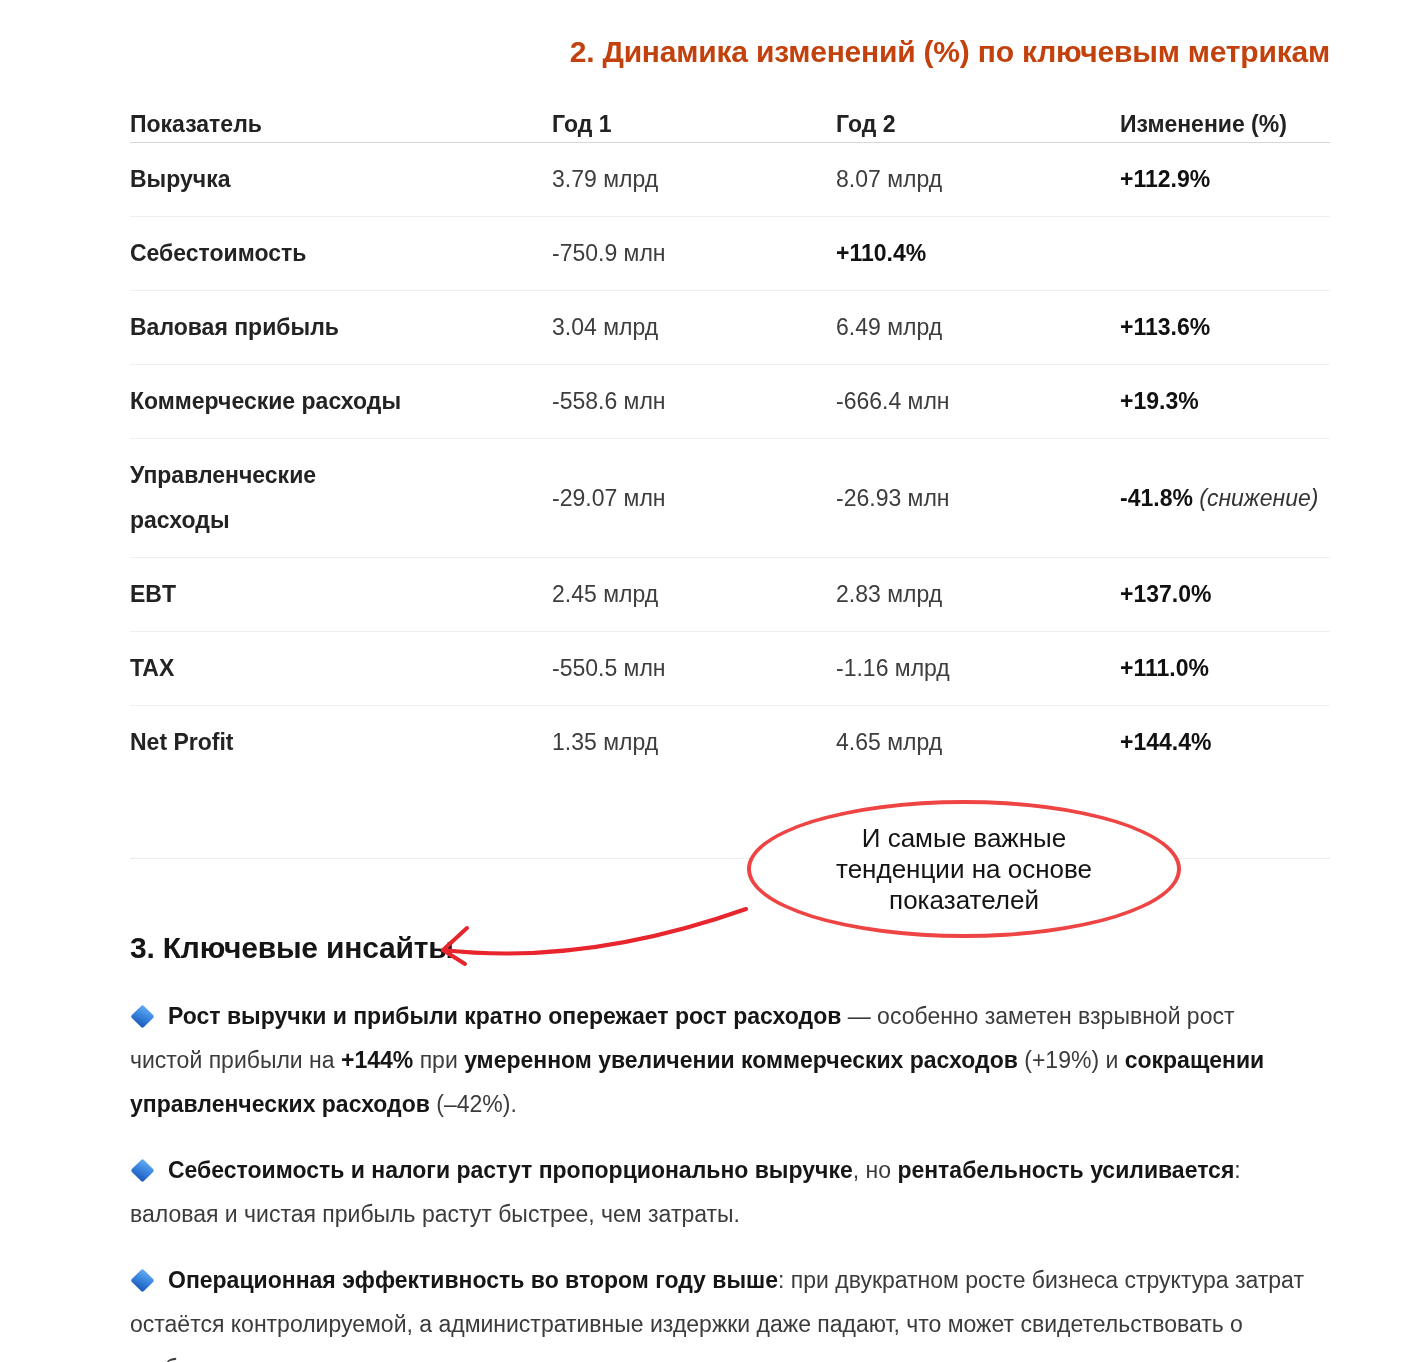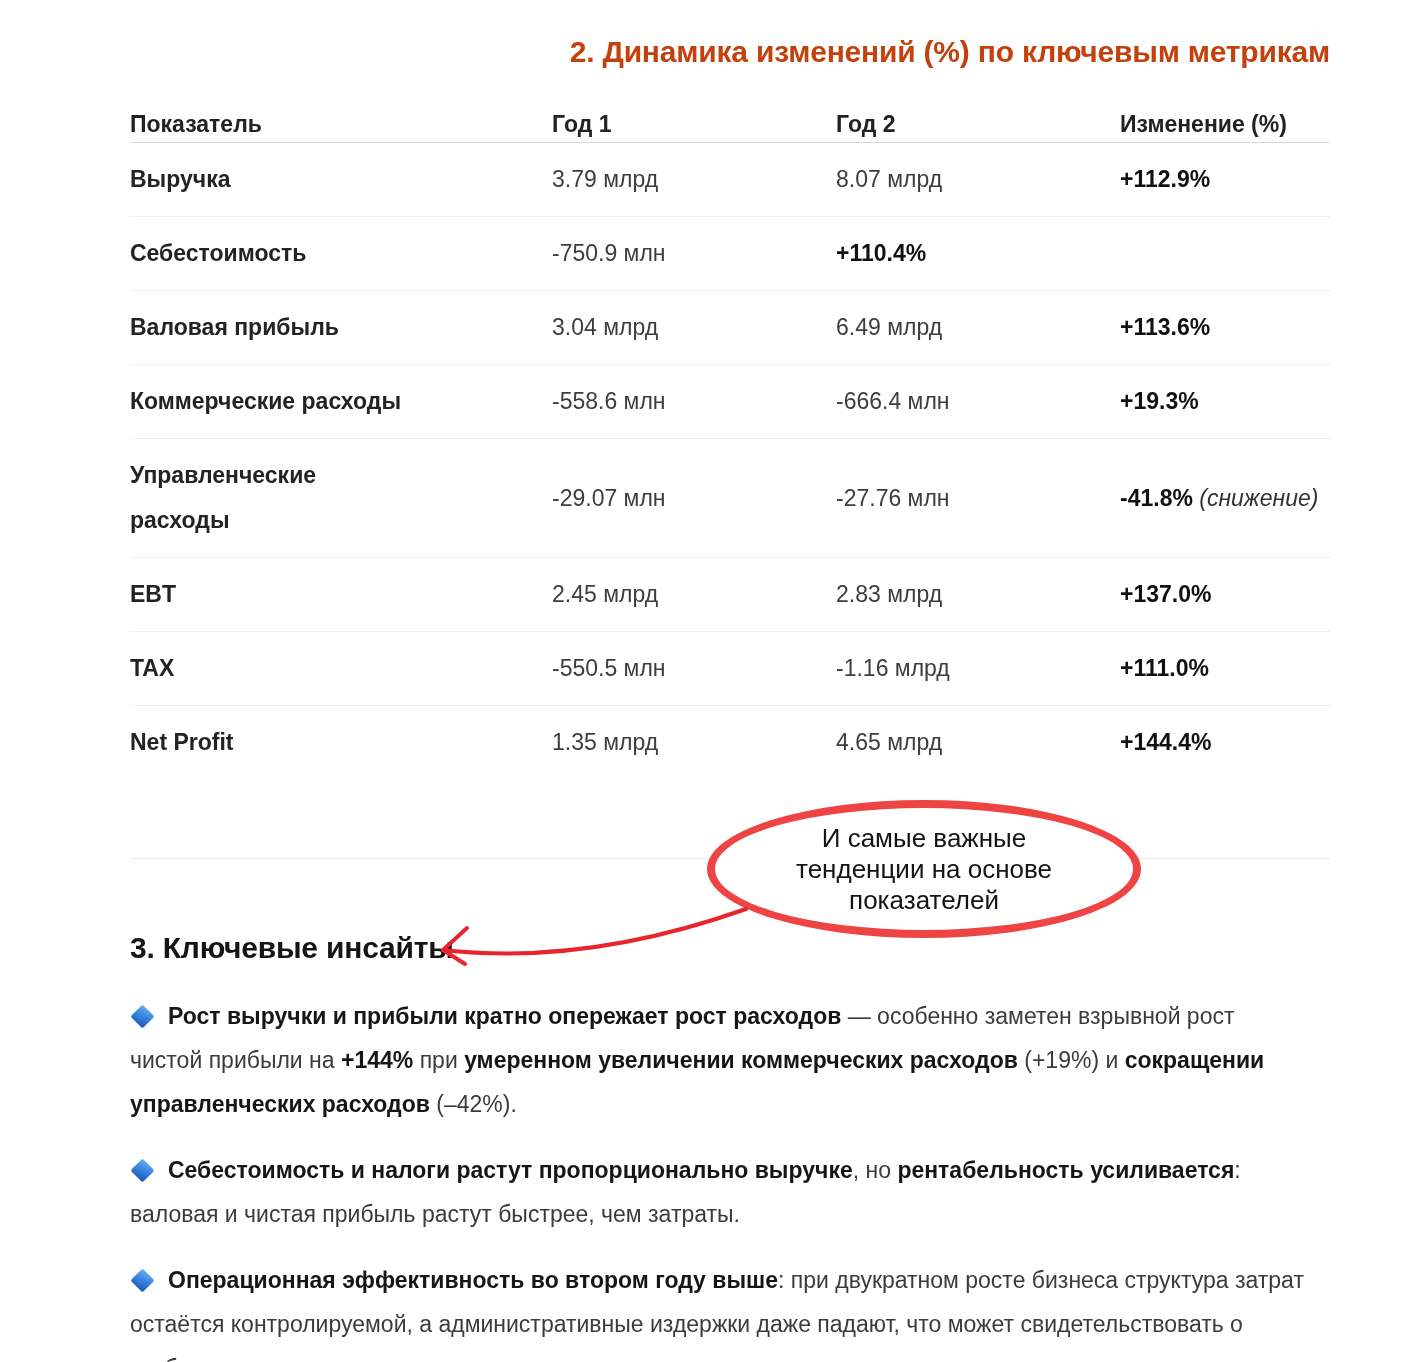--- a/index.html
+++ b/index.html
@@ -63,23 +63,23 @@
   .bullet .b { font-weight: 700; color: #161616; margin-top: 45px; }
   .diamond {
     display: inline-block; width: 17px; height: 17px;
     background: linear-gradient(160deg, #6aaef0 0%, #3b87e0 45%, #1956b8 100%);
     transform: rotate(45deg); border-radius: 2px;
     margin: 0 17px 0 4px; vertical-align: -1px;
   }
 
   
   .annotation-ellipse {
-    position: absolute; left: 707px; top: 800px;
+    position: absolute; left: 747px; top: 800px;
     width: 434px; height: 138px;
-    border: 8px solid #ef4444; border-radius: 50%;
+    border: 4px solid #ef4444; border-radius: 50%;
     background: #ffffff; z-index: 2;
     display: flex; align-items: center; justify-content: center;
   }
   .annotation-ellipse .ann-text {
     width: 300px; text-align: center;
     font-size: 26px; line-height: 31px; color: #141414;
   }
   .annotation-arrow {
     position: absolute; left: 420px; top: 860px;
     width: 330px; height: 112px; z-index: 2; overflow: visible;
@@ -123,21 +123,21 @@
     <div class="trow">
       <div class="cell metric">Коммерческие расходы</div>
       <div class="cell val">-558.6 млн</div>
       <div class="cell val">-666.4 млн</div>
       <div class="cell change"><span class="change-main">+19.3%</span></div>
     </div>
 
     <div class="trow">
       <div class="cell metric">Управленческие расходы</div>
       <div class="cell val">-29.07 млн</div>
-      <div class="cell val">-27.76 млн</div>
+      <div class="cell val">-26.93 млн</div>
       <div class="cell change"><span class="change-main">-41.8%</span><span class="change-note"> (снижение)</span></div>
     </div>
 
     <div class="trow">
       <div class="cell metric">EBT</div>
       <div class="cell val">2.45 млрд</div>
       <div class="cell val">2.83 млрд</div>
       <div class="cell change"><span class="change-main">+137.0%</span></div>
     </div>
 

